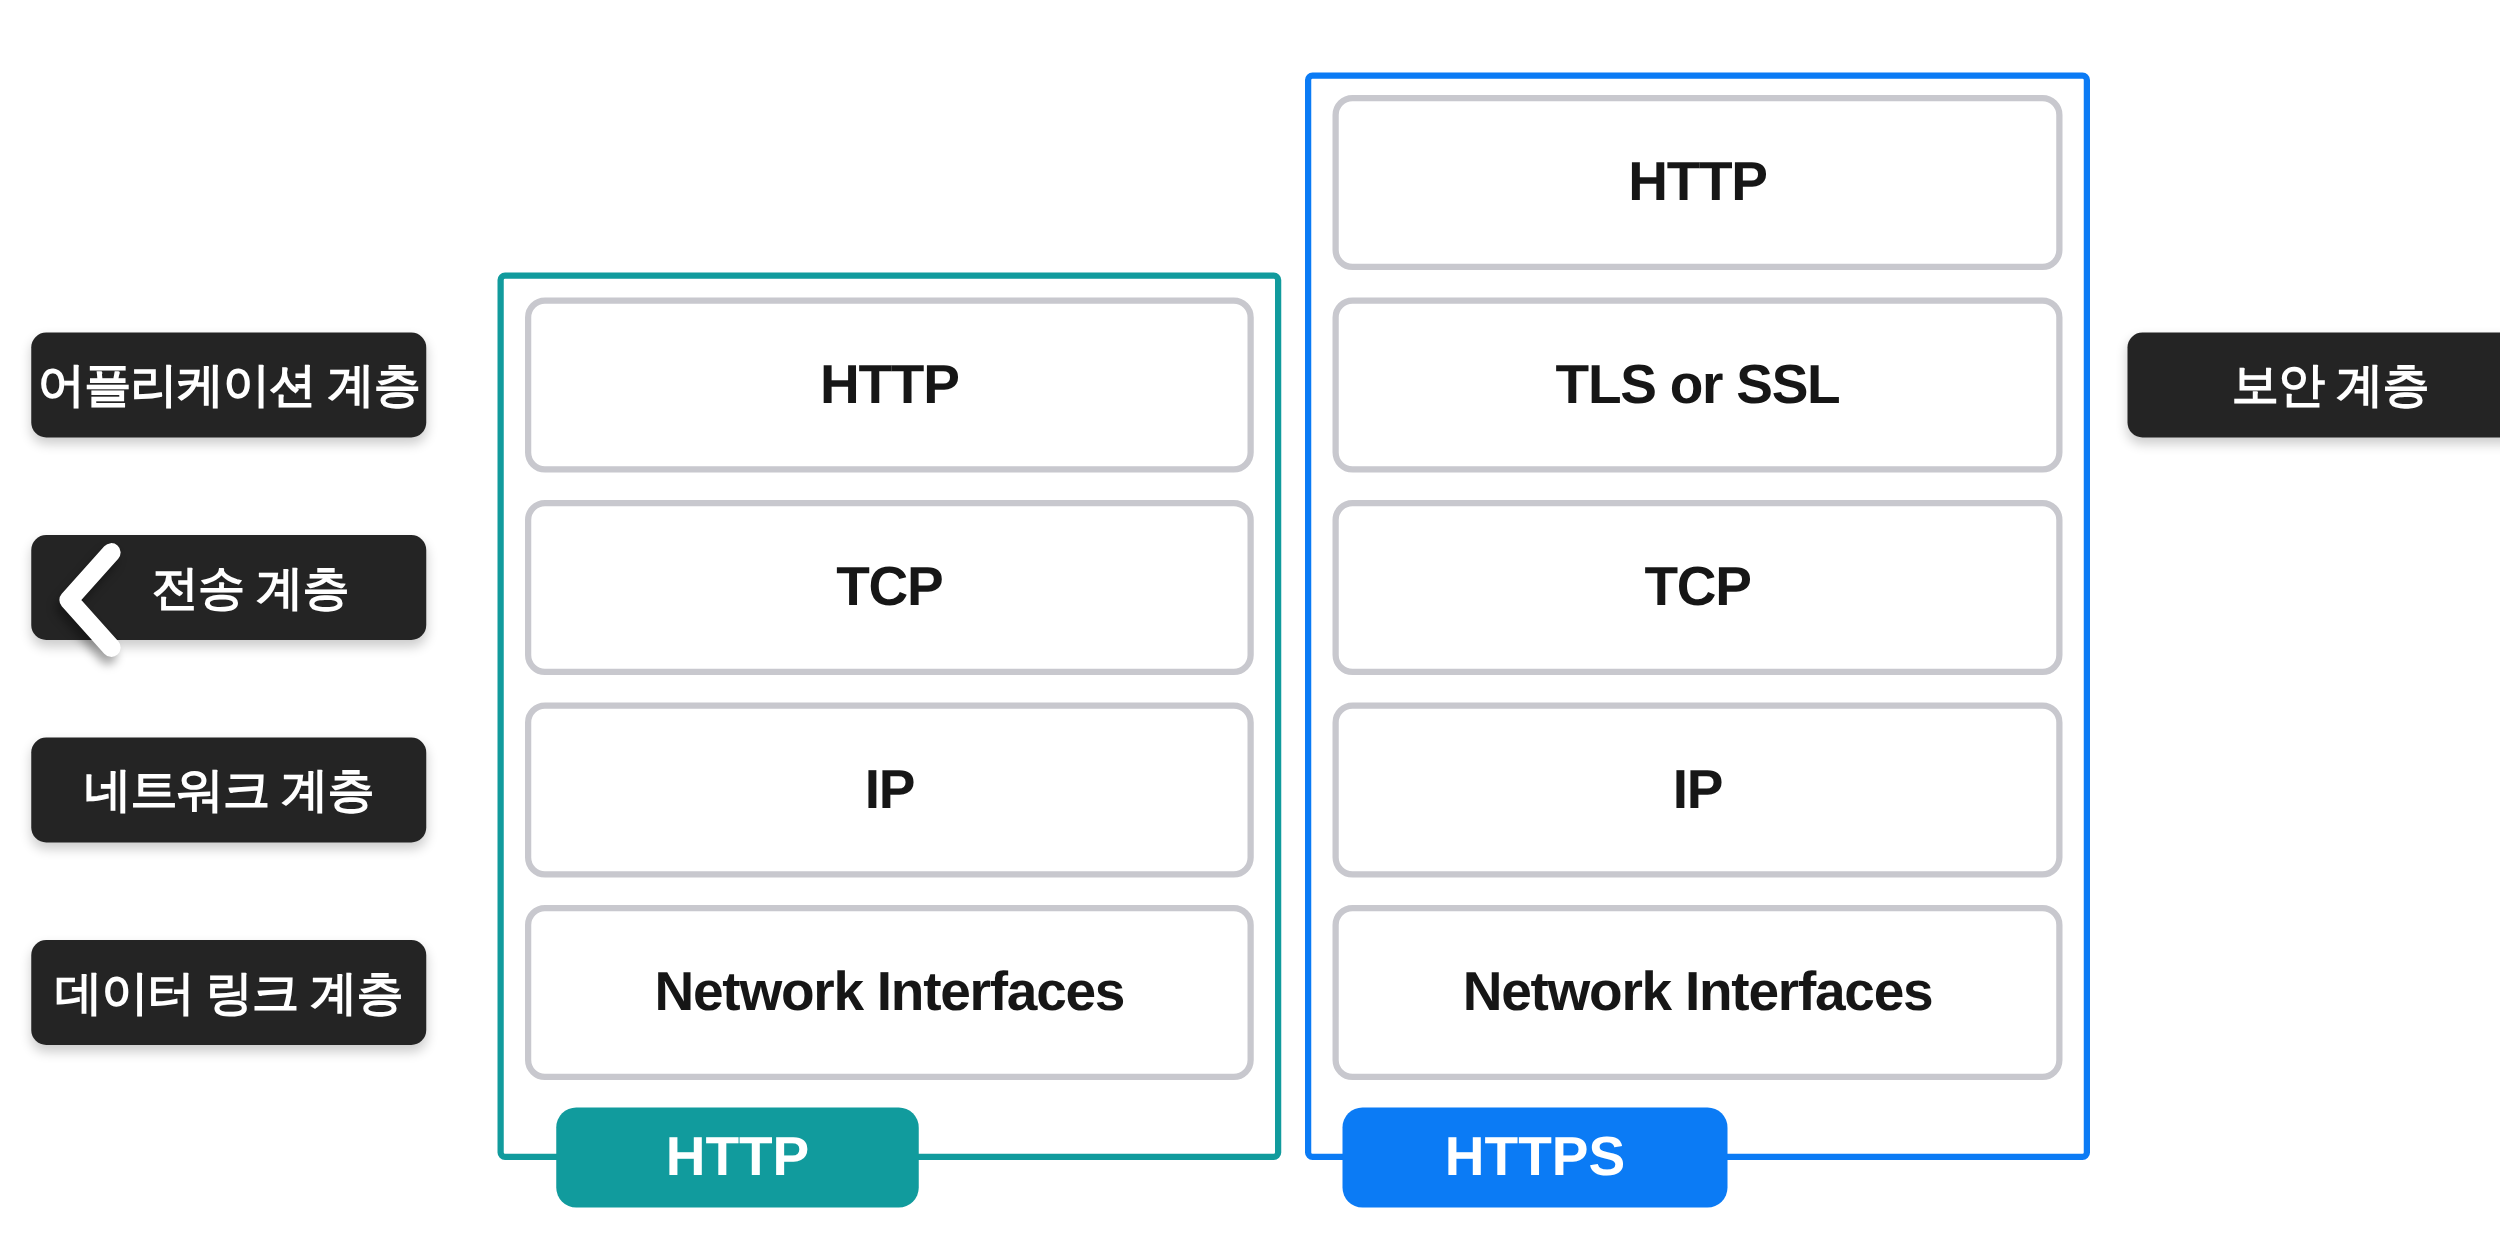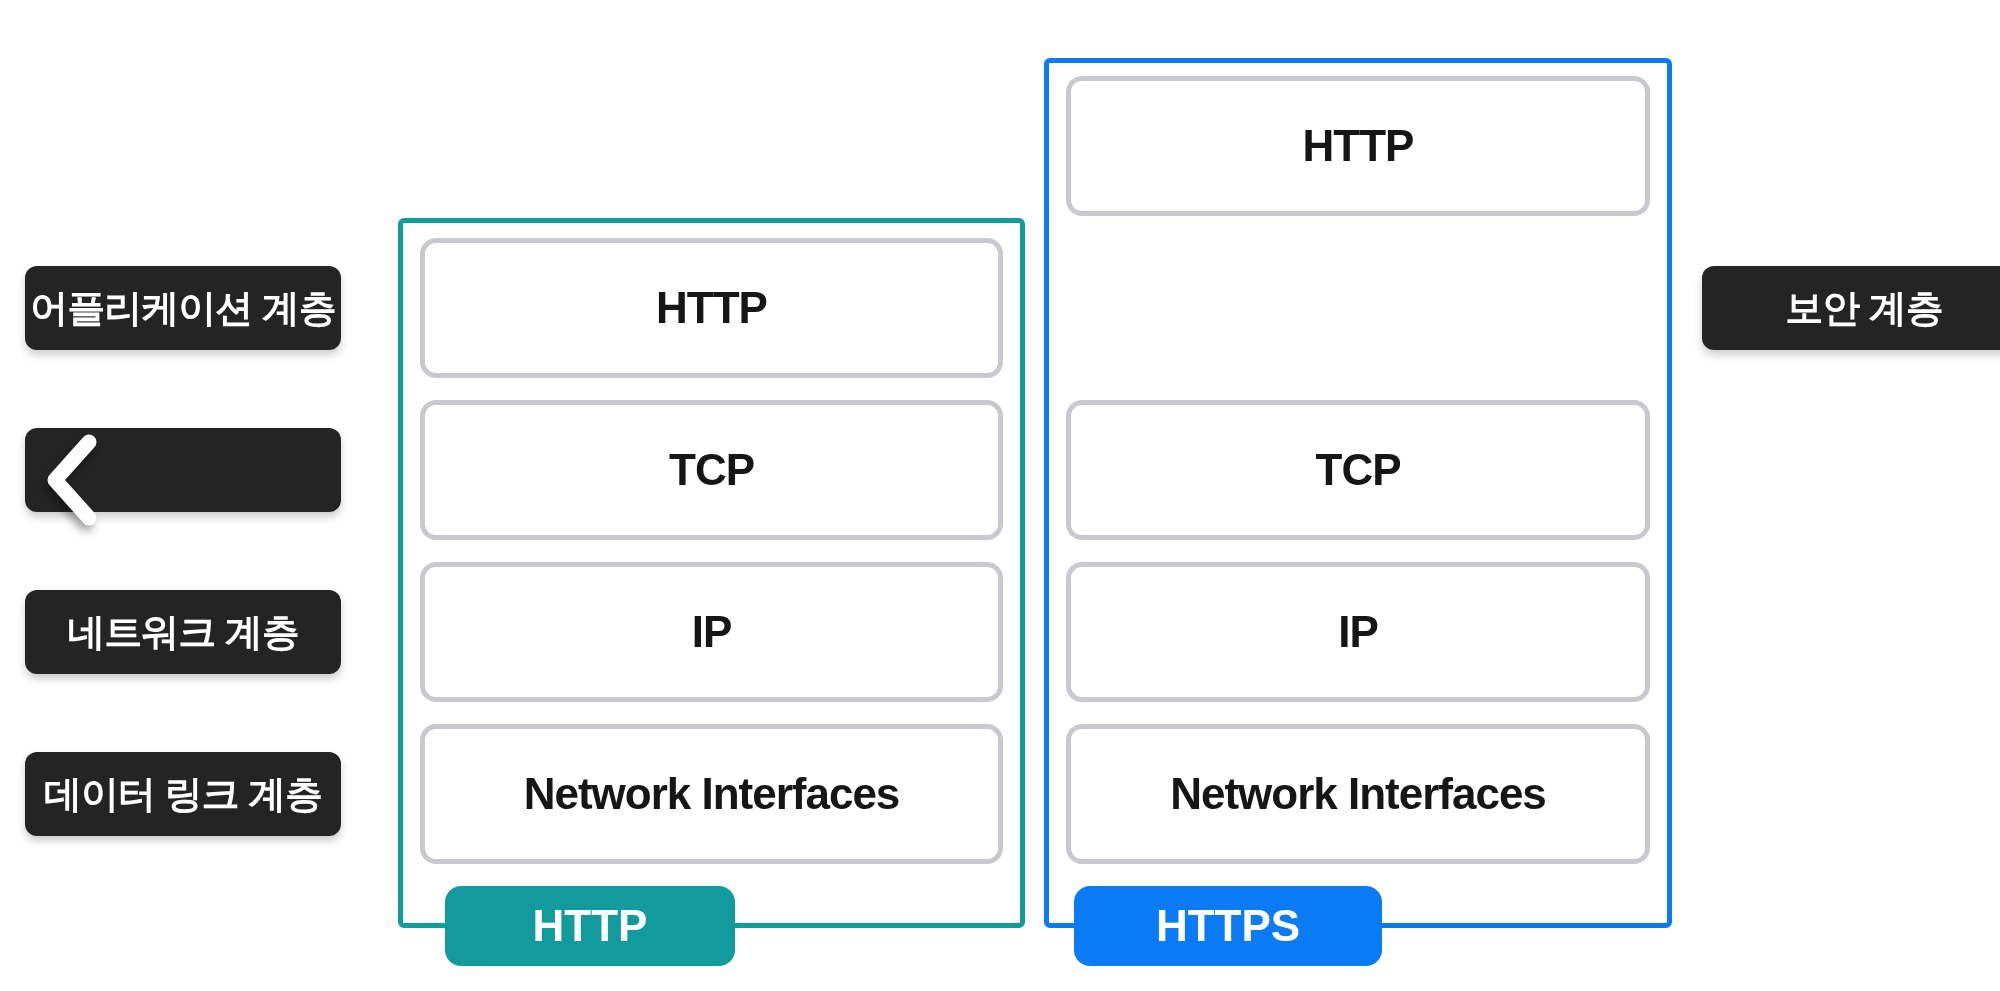--- a/index.html
+++ b/index.html
@@ -104,40 +104,42 @@
   <div class="layer-tag" style="left:25px; top:266px;">
     <span>어플리케이션 계층</span>
   </div>
 
   <div class="layer-tag" style="left:25px; top:428px;">
     <span class="chevron-wrap">
       <svg viewBox="0 0 66 96" aria-hidden="true">
         <polyline points="50,10 16,48 50,86"></polyline>
       </svg>
     </span>
+    <span class="shifted-text">전송 계층</span>
   </div>
 
   <div class="layer-tag" style="left:25px; top:590px;">
     <span>네트워크 계층</span>
   </div>
 
   <div class="layer-tag" style="left:25px; top:752px;">
     <span>데이터 링크 계층</span>
   </div>
 
   <div class="stack http-stack">
     <div class="layer-box" style="top:15px;">HTTP</div>
     <div class="layer-box" style="top:177px;">TCP</div>
     <div class="layer-box" style="top:339px;">IP</div>
     <div class="layer-box" style="top:501px;">Network Interfaces</div>
   </div>
   <div class="badge http-badge">HTTP</div>
 
   <div class="stack https-stack">
     <div class="layer-box" style="top:13px;">HTTP</div>
+    <div class="layer-box" style="top:175px;">TLS or SSL</div>
     <div class="layer-box" style="top:337px;">TCP</div>
     <div class="layer-box" style="top:499px;">IP</div>
     <div class="layer-box" style="top:661px;">Network Interfaces</div>
   </div>
   <div class="badge https-badge">HTTPS</div>
 
   <div class="layer-tag security">
     <span>보안 계층</span>
   </div>
 

